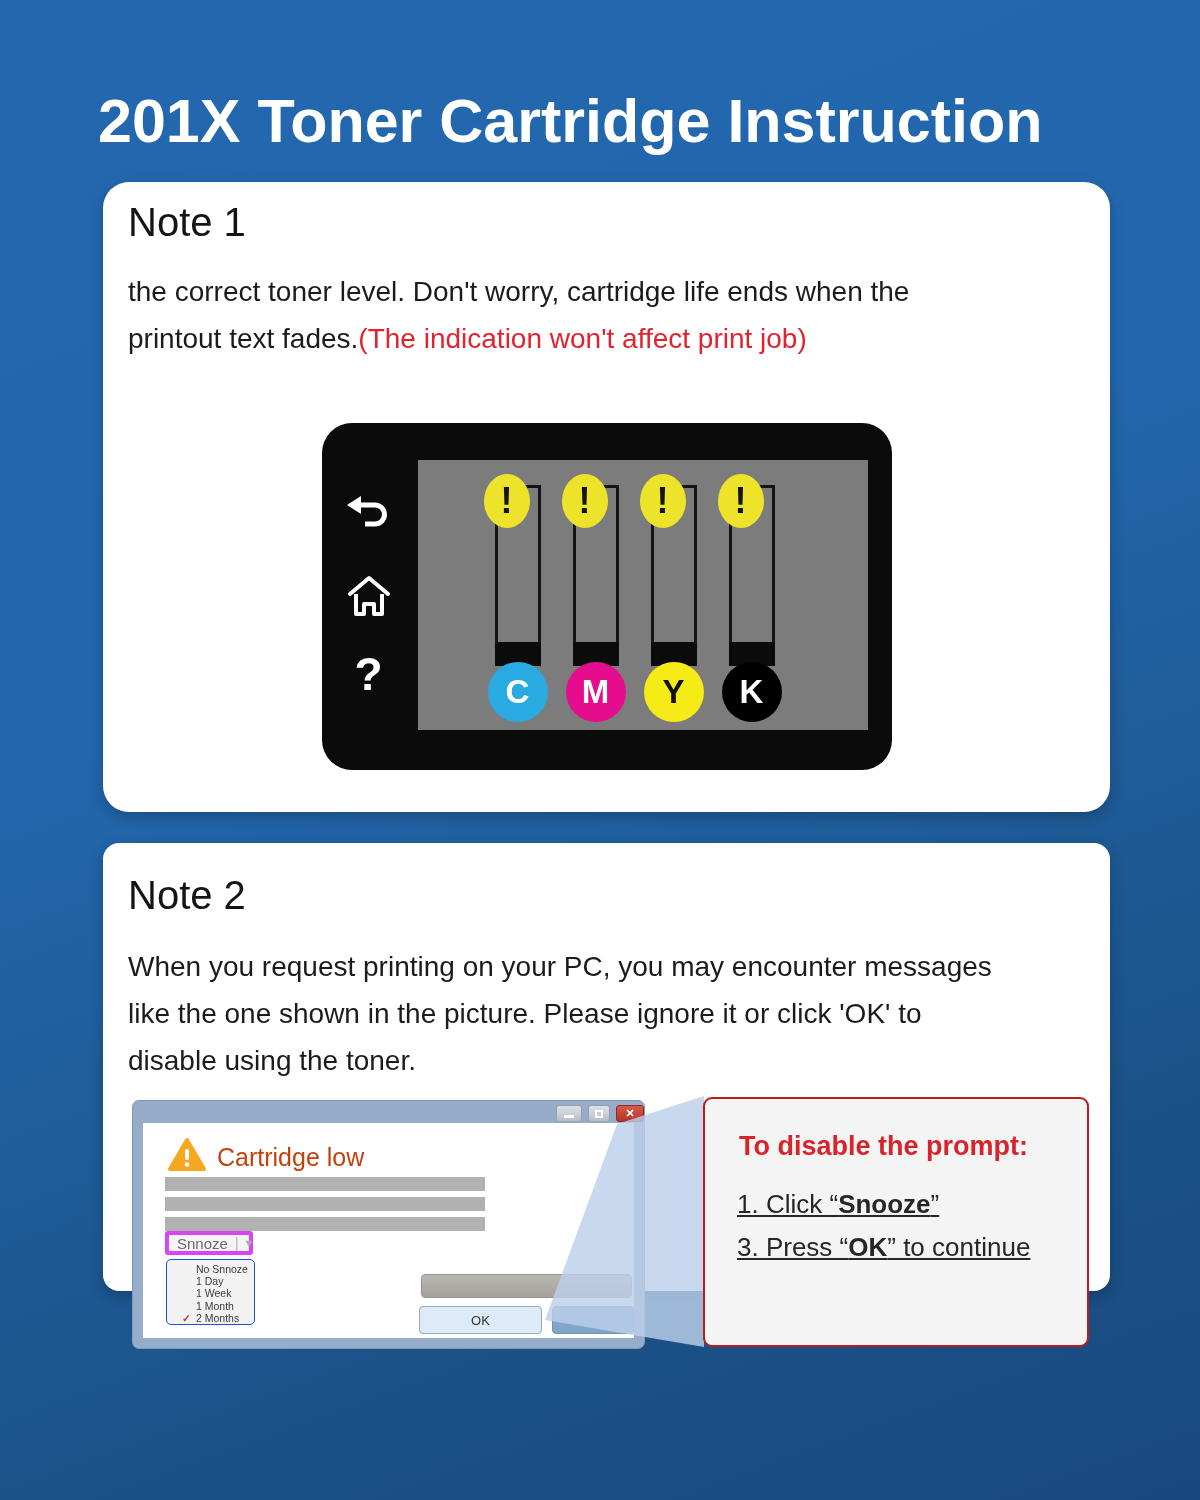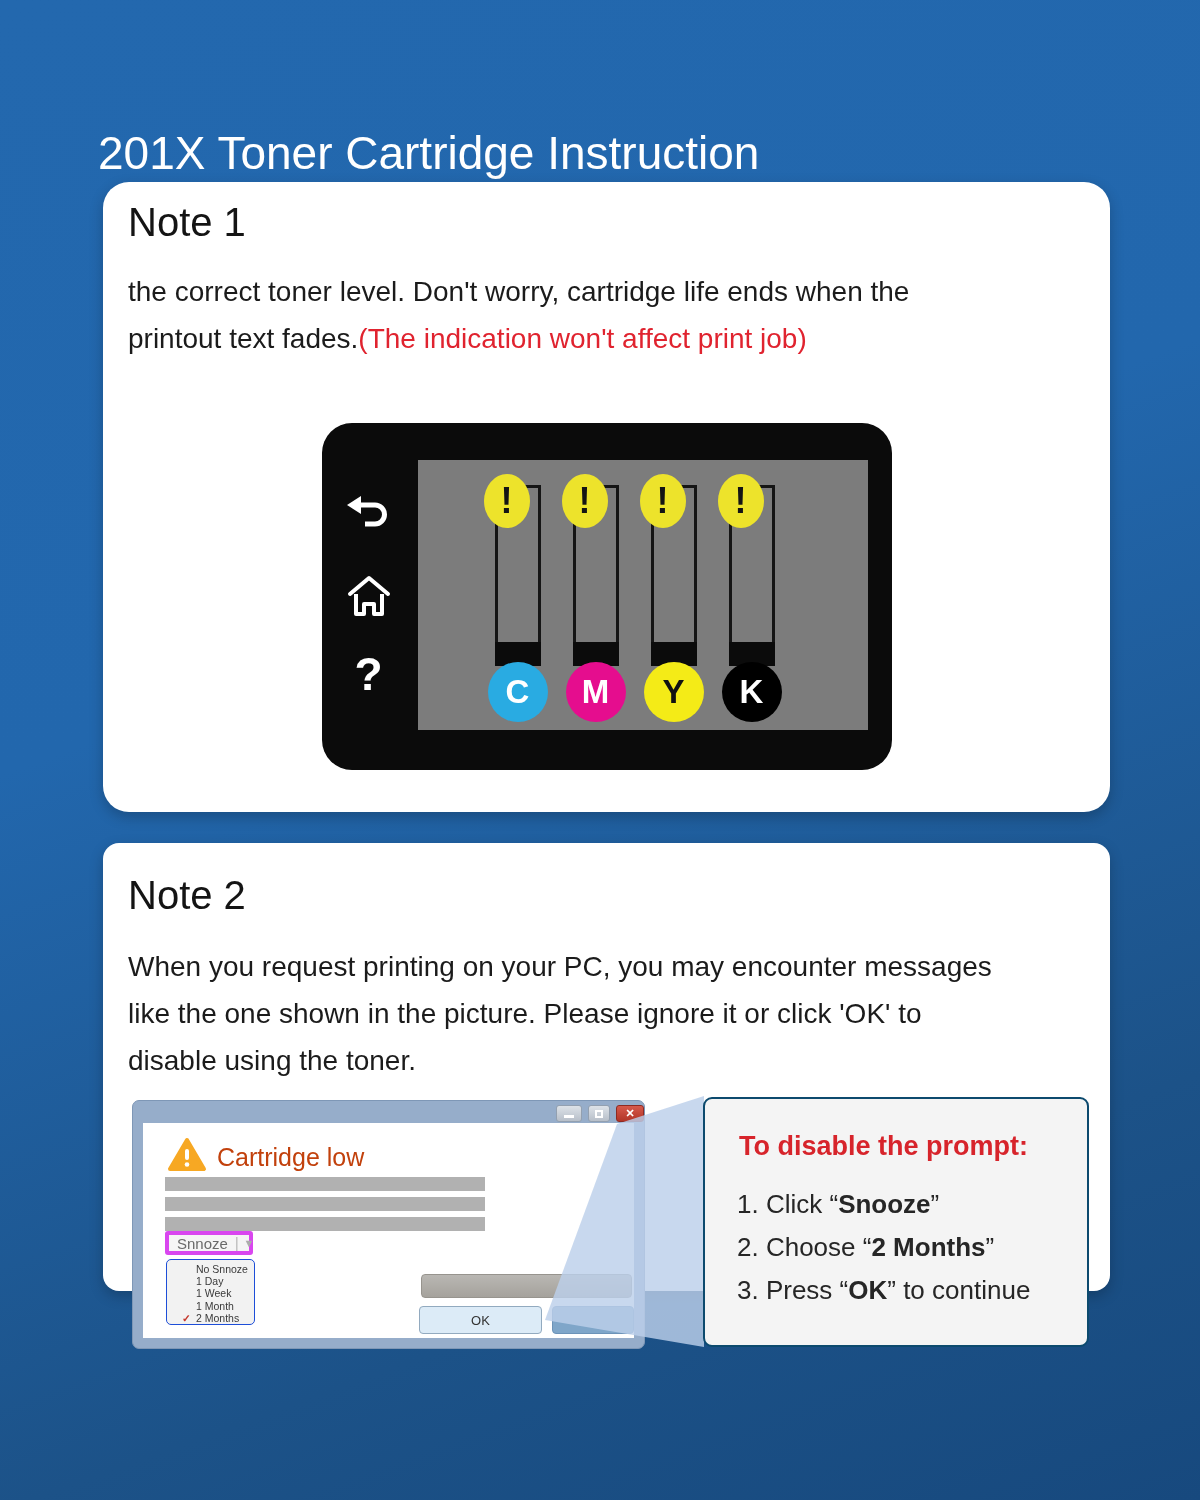--- a/index.html
+++ b/index.html
@@ -4,21 +4,21 @@
 <style>
   html,body{margin:0;padding:0;}
   body{font-family:"Liberation Sans", sans-serif; background:#10406f;}
   .canvas{
     position:relative; width:1200px; height:1500px; overflow:hidden;
     background:linear-gradient(160deg,#2368AE 0%, #2267AD 40%, #1C5288 78%, #17497E 100%);
   }
   
   .page-title{
     position:absolute; left:98px; top:86px; color:#ffffff;
-    font-size:46px; font-weight:400; letter-spacing:0px; white-space:nowrap;margin-top:40px;
+    font-size:61px; font-weight:700; letter-spacing:0px; white-space:nowrap;
   }
   
   .card{
     position:absolute; left:103px; width:1007px; background:#ffffff;
     border-radius:26px; box-shadow:0 5px 14px rgba(0,0,0,.22);
   }
   .card1{ top:182px; height:630px; }
   .card2{ top:843px; height:448px;border-radius:16px; }
   .note-heading{
     position:absolute; left:25px; font-size:40px; font-weight:400; color:#141414;
@@ -110,27 +110,27 @@
     display:flex; align-items:center; justify-content:center; font-size:13px; color:#333333;
   }
   .btn-ph-blue{
     position:absolute; left:409px; top:183px; width:82px; height:28px; border-radius:4px;
     background:#7FA6C9; border:1px solid #6C93B8; box-sizing:border-box;
   }
   
   .beam{ position:absolute; left:0; top:0; z-index:2; pointer-events:none; }
   .instr-panel{
     position:absolute; left:600px; top:254px; width:386px; height:250px;
-    background:#F4F4F4; border:2px solid #0c4a6e; border-radius:9px; box-sizing:border-box; z-index:3;padding-left:27px;
+    background:#F4F4F4; border:2px solid #b91c1c; border-radius:9px; box-sizing:border-box; z-index:3;padding-left:27px;
   }
   .instr-heading{
     position:absolute; left:34px; top:32px; font-size:27px; font-weight:700; color:#D7242B; white-space:nowrap;
   }
   .instr-steps{ position:absolute; left:32px; top:84px; font-size:26px; color:#262626; }
-  .instr-step{ height:43px; line-height:43px; white-space:nowrap; }
+  .instr-step{ height:43px; line-height:43px; white-space:nowrap;text-decoration:underline; }
   .instr-step b{ font-weight:700; }
 </style>
 </head>
 <body>
 
 <div class="canvas">
 
   <div class="page-title">201X Toner Cartridge Instruction</div>
 
   <div class="card card1">
@@ -253,22 +253,19 @@
       <polygon points="442,477 514,281 601,253 601,504" fill="#BCD0EA" fill-opacity="0.82"></polygon>
     </svg>
 
     <div class="instr-panel">
       <div class="instr-heading">To disable the prompt:</div>
       <div class="instr-steps">
         <div class="instr-step">
           <span>1. Click “</span><b>Snooze</b><span>”</span>
         </div>
         <div class="instr-step">
-          <span>2. Choose “</span><b>2 Months</b><span>”</span>
-        </div>
-        <div class="instr-step">
           <span>3. Press “</span><b>OK</b><span>” to continue</span>
         </div>
       </div>
     </div>
   </div>
 
 </div>
 
 </body></html>

